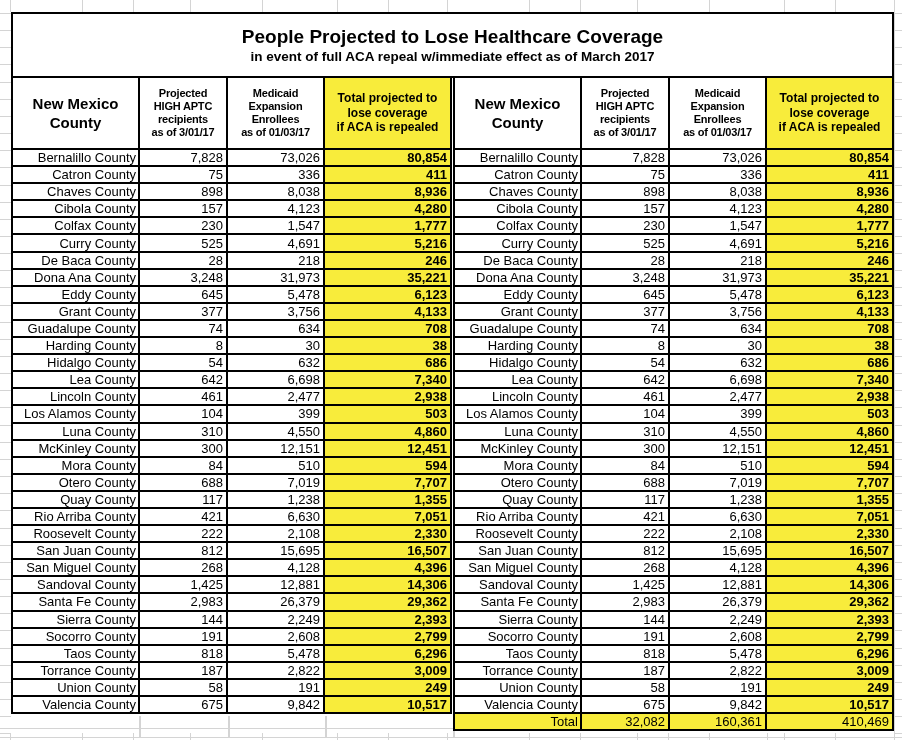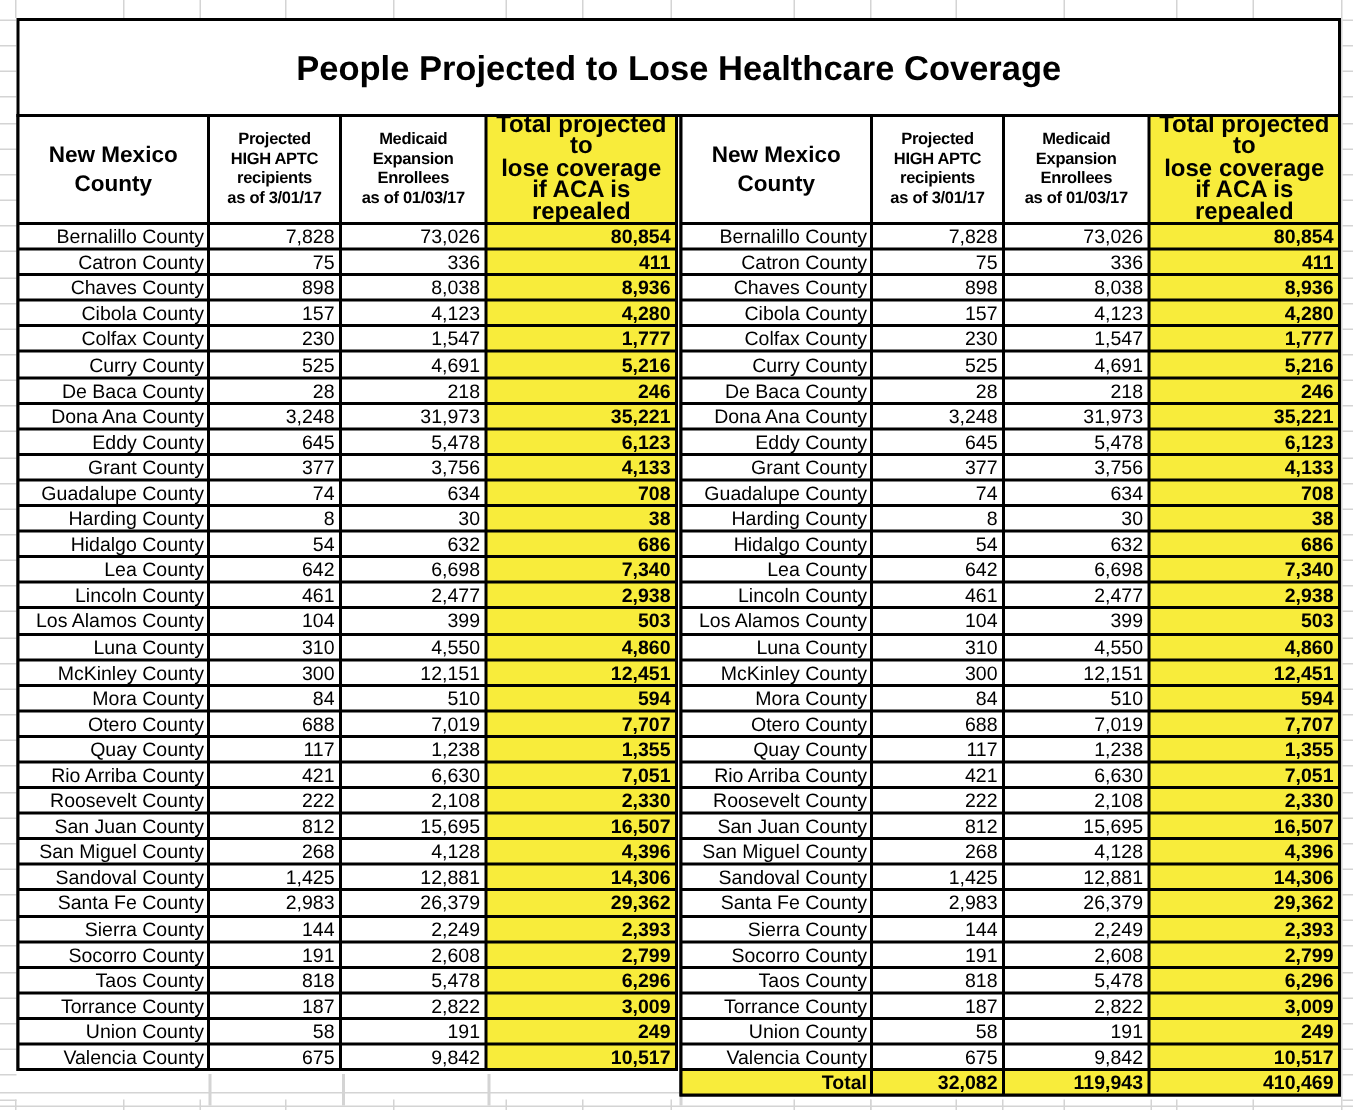--- a/index.html
+++ b/index.html
@@ -7,42 +7,42 @@
     width:902px;height:740px;background:#ffffff;position:relative;overflow:hidden;
     font-family:"Liberation Sans","DejaVu Sans",sans-serif;color:#000;
   }
   .gridline{position:absolute;background:var(--grid,#d4d4d4);z-index:0;}
   #sheet{position:absolute;left:11px;top:12px;z-index:1;}
   .title-block{
     width:879px;border:2px solid #000;background:#fff;
     height:62px;display:flex;flex-direction:column;justify-content:center;align-items:center;
     text-align:center;
   }
-  .title-line1{font-size:23px;font-weight:bold;line-height:22px;}
+  .title-line1{font-size:19px;font-weight:bold;line-height:22px;}
   .title-line2{font-size:13.5px;font-weight:bold;line-height:17px;}
   .title-line3{font-size:13.5px;font-weight:bold;line-height:17px;}
   .tables{display:flex;gap:1px;margin-top:-2px;align-items:flex-start;}
   .t{
     display:grid;
     grid-template-columns:125px 86px 95px 125px;
     grid-template-rows:70px;
     grid-auto-rows:15.1px;
     gap:2px;
     background:#000;
     border:2px solid #000;
   }
   .c{background:#fff;display:flex;align-items:center;overflow:hidden;}
   .hc{justify-content:center;text-align:center;font-weight:bold;white-space:pre-line;}
   .hc.county{font-size:15px;line-height:19px;}
   .hc.small{font-size:11px;line-height:13.2px;letter-spacing:-0.2px;}
-  .hc.totalh{font-size:16px;line-height:14.5px;background:var(--yellow,#F8EC3B);}
+  .hc.totalh{font-size:12px;line-height:14.5px;background:var(--yellow,#F8EC3B);}
   .name{justify-content:flex-end;font-size:13px;padding-right:2px;white-space:nowrap;}
   .num{justify-content:flex-end;font-size:13px;padding-right:3px;white-space:nowrap;}
   .y{background:var(--yellow,#F8EC3B);font-weight:bold;}
-  .totrow{background:var(--yellow,#F8EC3B);font-weight:bold;}
+  .totrow{background:var(--yellow,#F8EC3B);font-weight:normal;}
 </style>
 </head>
 <body>
 
 <div id="grid-margins">
     <div class="gridline" style="left: 10px; top: 0px; width: 1px; height: 12px;"></div>
     <div class="gridline" style="left: 10px; top: 733px; width: 1px; height: 7px;"></div>
     <div class="gridline" style="left: 82px; top: 0px; width: 1px; height: 12px;"></div>
     <div class="gridline" style="left: 82px; top: 733px; width: 1px; height: 7px;"></div>
     <div class="gridline" style="left: 133px; top: 0px; width: 1px; height: 12px;"></div>
@@ -163,20 +163,21 @@
     <div class="gridline" style="left: 580px; top: 733px; width: 1px; height: 7px;"></div>
     <div class="gridline" style="left: 668px; top: 733px; width: 1px; height: 7px;"></div>
     <div class="gridline" style="left: 767px; top: 733px; width: 1px; height: 7px;"></div>
     <div class="gridline" style="left: 0px; top: 728px; width: 454px; height: 1px;"></div>
     <div class="gridline" style="left: 0px; top: 737px; width: 902px; height: 1px;"></div>
   </div>
 
 <div id="sheet">
   <div class="title-block">
     <div class="title-line1">People Projected to Lose Healthcare Coverage</div>
+    <div class="title-line2">in event of full ACA repeal w/immediate effect as of March 2017</div>
   </div>
   <div class="tables">
     <div class="t" id="table-left">
         <div class="c hc county">New Mexico
 County</div>
         <div class="c hc small">Projected
 HIGH APTC
 recipients
 as of 3/01/17</div>
         <div class="c hc small">Medicaid
@@ -460,17 +461,17 @@
         <div class="c name">Union County</div>
         <div class="c num">58</div>
         <div class="c num">191</div>
         <div class="c num y">249</div>
         <div class="c name">Valencia County</div>
         <div class="c num">675</div>
         <div class="c num">9,842</div>
         <div class="c num y">10,517</div>
         <div class="c name totrow">Total</div>
         <div class="c num totrow">32,082</div>
-        <div class="c num totrow">119,943</div>
+        <div class="c num totrow">160,361</div>
         <div class="c num totrow">410,469</div>
       </div>
   </div>
 </div>
 
 </body></html>

